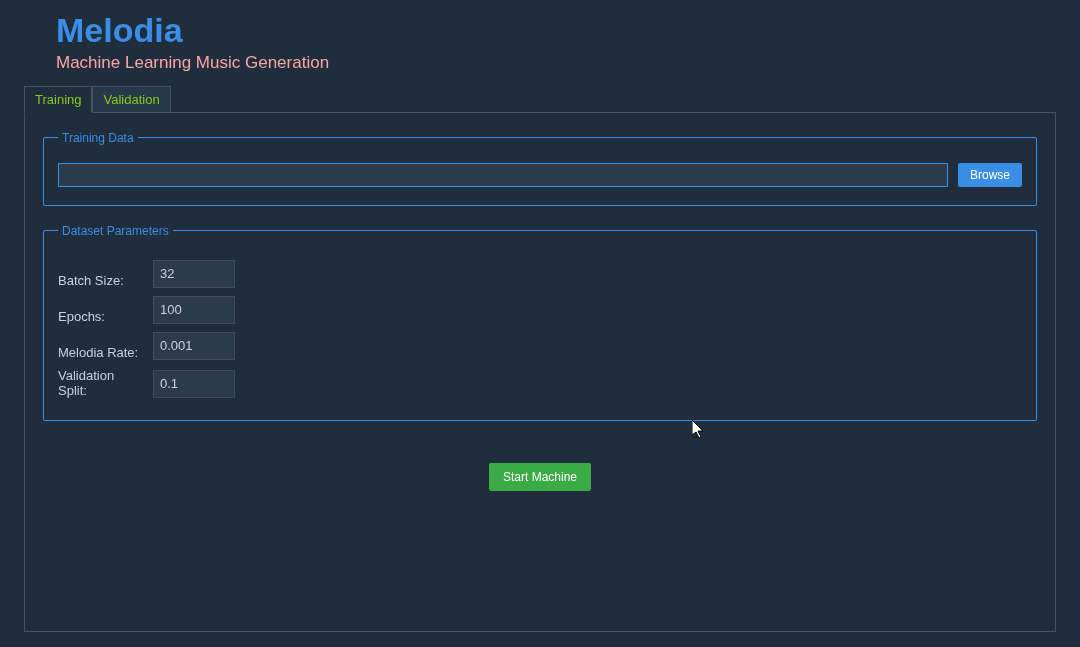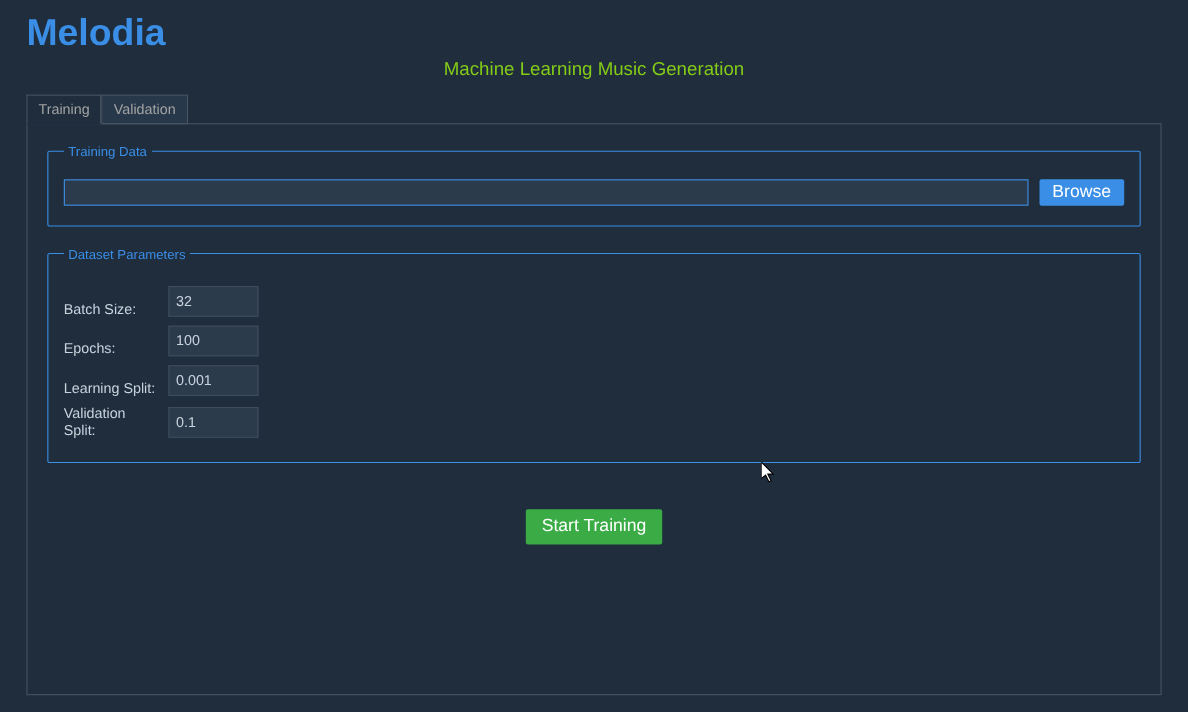--- a/index.html
+++ b/index.html
@@ -11,45 +11,45 @@
       font-family: "Segoe UI", Tahoma, sans-serif;
       background: #1f2d3d;
       color: #c9d3dd;
       width: 1080px;
       height: 647px;
       overflow: hidden;
       font-size: 13px;
     }
     .header {
       padding: 10px 24px 12px 24px;
+      margin-left: 32px;
     }
     .app-title {
       font-size: 34px;
       font-weight: 700;
       color: #3a8ee6;
       line-height: 1.2;
     }
     .app-subtitle {
       font-size: 17px;
-      color: #84cc16;
+      color: #fca5a5;
       margin-top: 2px;
-      text-align: center;
     }
     .tabs-container {
       padding: 0 24px;
     }
     .tab-strip {
       display: flex;
       gap: 0;
     }
     .tab {
       padding: 5px 10px;
       border: 1px solid #47535f;
       background: #27384a;
-      color: #a3a3a3;
+      color: #84cc16;
       cursor: pointer;
       font-size: 13px;
       position: relative;
       top: 1px;
     }
     .tab.active {
       background: #1f2d3d;
       border-bottom: 1px solid #1f2d3d;
       z-index: 2;
     }
@@ -106,21 +106,21 @@
       color: #c9d3dd;
       padding: 4px 6px;
       font-size: 13px;
       outline: none;
       height: 28px;
     }
     .btn {
       padding: 5px 12px;
       border: none;
       cursor: pointer;
-      font-size: 16px;
+      font-size: 12px;
       border-radius: 2px;
       color: #fff;
     }
     .btn-browse {
       background: #3a8ee6;
       height: 24px;
       line-height: 14px;
       padding: 5px 12px;
     }
     .btn-start {
@@ -177,32 +177,32 @@
         <span class="param-label">Batch Size:</span>
         <input type="text" class="param-input" value="32" style="">
       </div>
 
       <div class="param-row">
         <span class="param-label">Epochs:</span>
         <input type="text" class="param-input" value="100" style="">
       </div>
 
       <div class="param-row">
-        <span class="param-label">Learning Split:</span>
+        <span class="param-label">Melodia Rate:</span>
         <input type="text" class="param-input" value="0.001" style="">
       </div>
 
       <div class="param-row">
         <span class="param-label">Validation Split:</span>
         <input type="text" class="param-input" value="0.1" style="">
       </div>
     </fieldset>
 
     <div class="center-row">
-      <button class="btn btn-start">Start Training</button>
+      <button class="btn btn-start">Start Machine</button>
     </div>
 
   </div>
 </div>
 
 <svg class="cursor" width="14" height="20" viewBox="0 0 14 20">
   <path d="M0,0 L0,15 L4,12 L7,18 L9,17 L6,11 L11,11 Z" fill="#ffffff" stroke="#000000" stroke-width="1"></path>
 </svg>
 
 </body></html>

